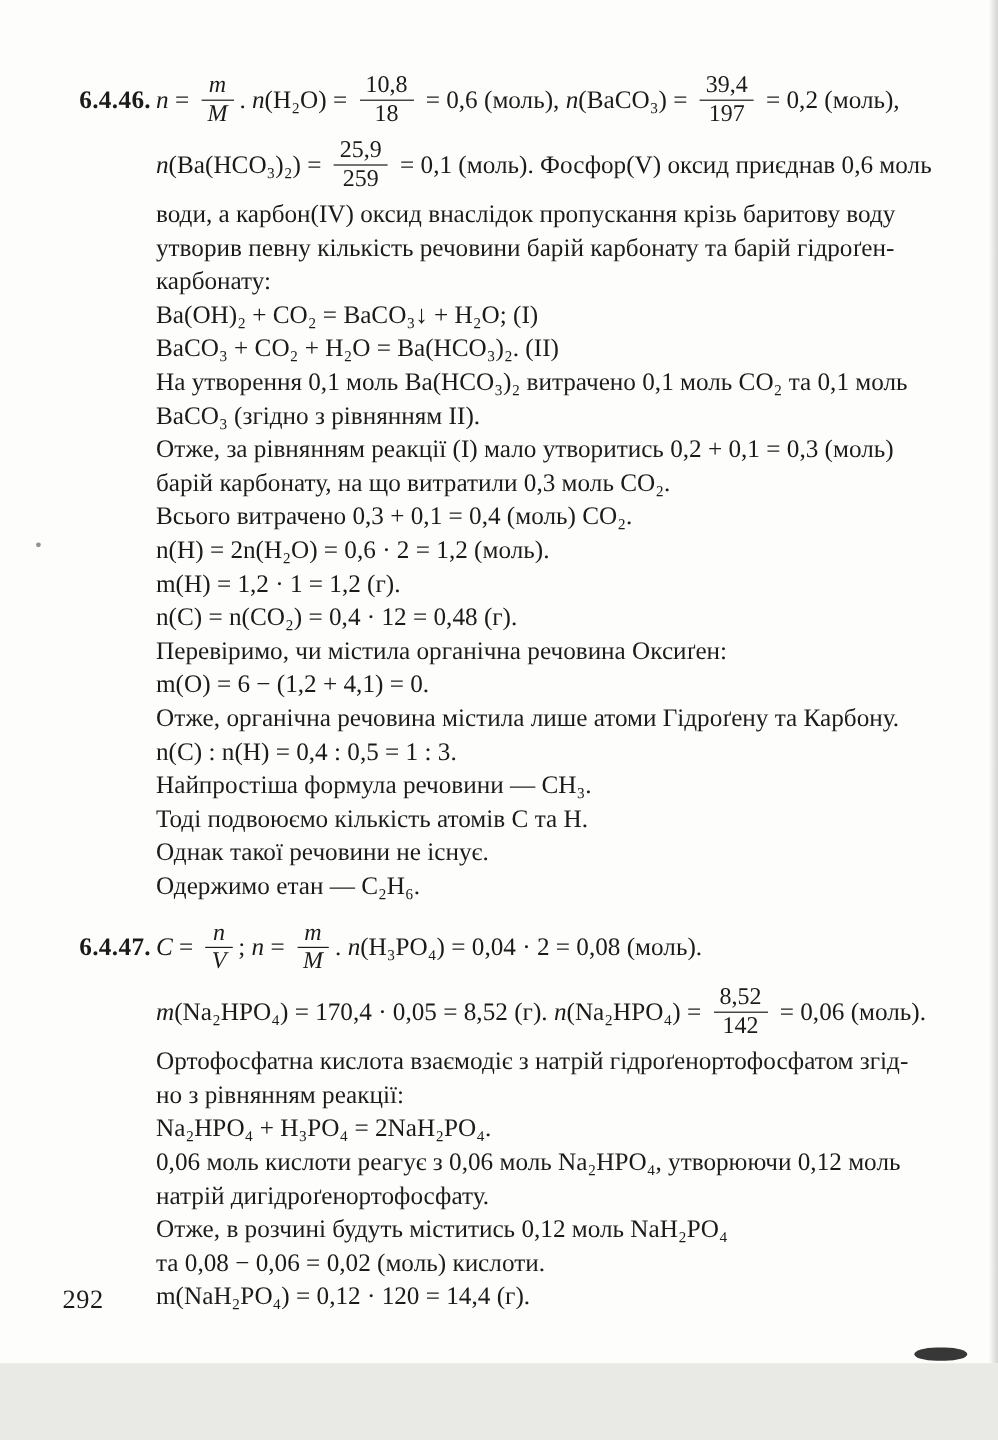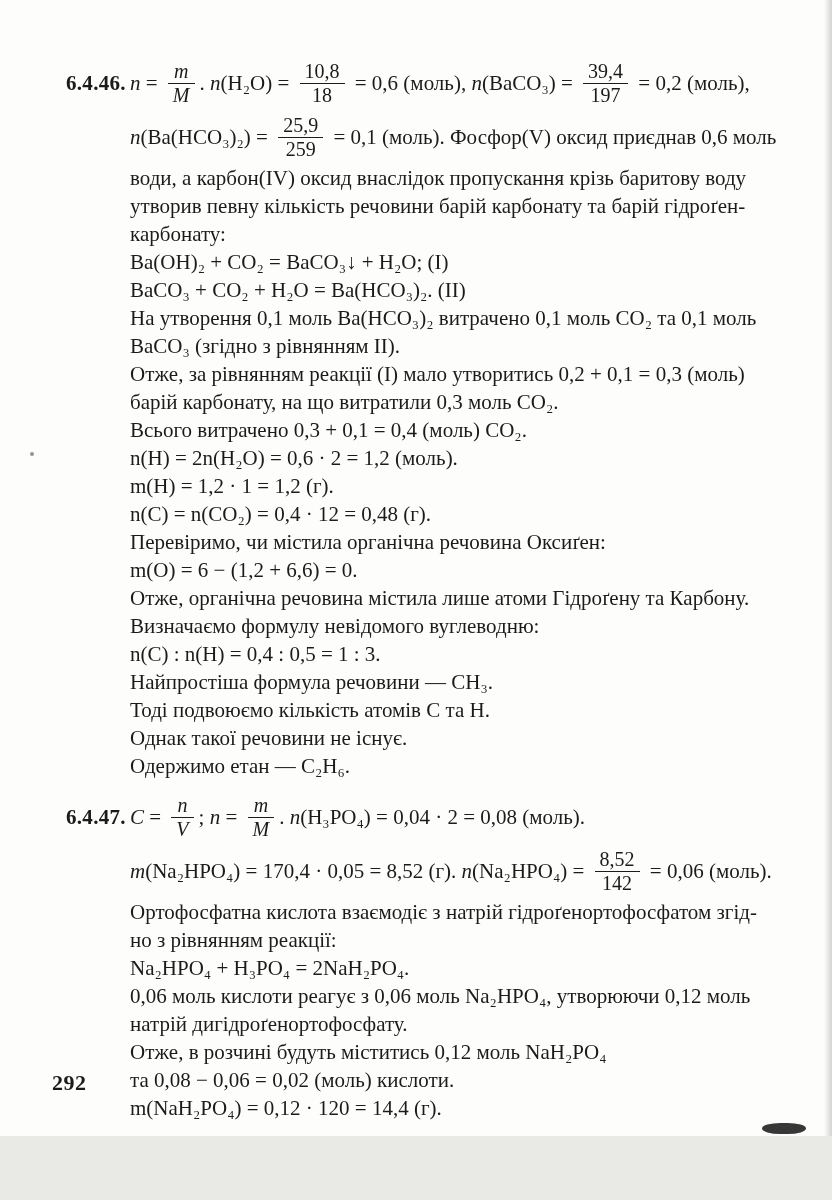--- a/index.html
+++ b/index.html
@@ -21,21 +21,21 @@
   .it { font-style:italic; }
   .frac {
     display:inline-block; vertical-align:middle; text-align:center;
     margin:0 5px; font-size:20px; line-height:1.12; position:relative; top:-2px;
   }
   .frac .num { display:block; padding:0 5px; }
   .frac .den { display:block; padding:0 5px; border-top:1.6px solid #1b1b1b; }
   .bline { line-height:28px; white-space:nowrap; }
   .page-num {
     position:absolute; left:52px; bottom:40px;
-    font-weight:700; font-size:22px; letter-spacing:.5px;
+    font-weight:400; font-size:22px; letter-spacing:.5px;
   }
   
   .edge-shadow {
     position:absolute; top:0; right:0; width:8px; height:100%;
     background:linear-gradient(to left, rgba(60,60,60,.22), rgba(60,60,60,0));
   }
   .smudge {
     position:absolute; right:26px; bottom:2px; width:44px; height:11px;
     background:#151515; border-radius:50% / 60%; opacity:.85; filter:blur(.6px);
   }
@@ -60,23 +60,22 @@
       <div class="bline">BaCO₃ + CO₂ + H₂O = Ba(HCO₃)₂. (II)</div>
       <div class="bline">На утворення 0,1 моль Ba(HCO₃)₂ витрачено 0,1 моль CO₂ та 0,1 моль</div>
       <div class="bline">BaCO₃ (згідно з рівнянням II).</div>
       <div class="bline">Отже, за рівнянням реакції (I) мало утворитись 0,2 + 0,1 = 0,3 (моль)</div>
       <div class="bline">барій карбонату, на що витратили 0,3 моль CO₂.</div>
       <div class="bline">Всього витрачено 0,3 + 0,1 = 0,4 (моль) CO₂.</div>
       <div class="bline">n(H) = 2n(H₂O) = 0,6 · 2 = 1,2 (моль).</div>
       <div class="bline">m(H) = 1,2 · 1 = 1,2 (г).</div>
       <div class="bline">n(C) = n(CO₂) = 0,4 · 12 = 0,48 (г).</div>
       <div class="bline">Перевіримо, чи містила органічна речовина Оксиґен:</div>
-      <div class="bline">m(O) = 6 − (1,2 + 6,6) = 0.</div>
+      <div class="bline">m(O) = 6 − (1,2 + 4,1) = 0.</div>
       <div class="bline">Отже, органічна речовина містила лише атоми Гідроґену та Карбону.</div>
-      <div class="bline">Визначаємо формулу невідомого вуглеводню:</div>
       <div class="bline">n(C) : n(H) = 0,4 : 0,5 = 1 : 3.</div>
       <div class="bline">Найпростіша формула речовини — CH₃.</div>
       <div class="bline">Тоді подвоюємо кількість атомів C та H.</div>
       <div class="bline">Однак такої речовини не існує.</div>
       <div class="bline">Одержимо етан — C₂H₆.</div>
     </div>
 
     <div class="problem">
       <div class="head-line"><span class="pnum">6.4.47.</span><span class="it">C</span><span> = </span><span class="frac"><span class="num it">n</span><span class="den it">V</span></span><span>;  </span><span class="it">n</span><span> = </span><span class="frac"><span class="num it">m</span><span class="den it">M</span></span><span>.  </span><span class="it">n</span><span>(H₃PO₄) = 0,04 · 2 = 0,08 (моль).</span></div>
       <div class="head-line"><span class="it">m</span><span>(Na₂HPO₄) = 170,4 · 0,05 = 8,52 (г).   </span><span class="it">n</span><span>(Na₂HPO₄) = </span><span class="frac"><span class="num">8,52</span><span class="den">142</span></span><span> = 0,06 (моль).</span></div>

